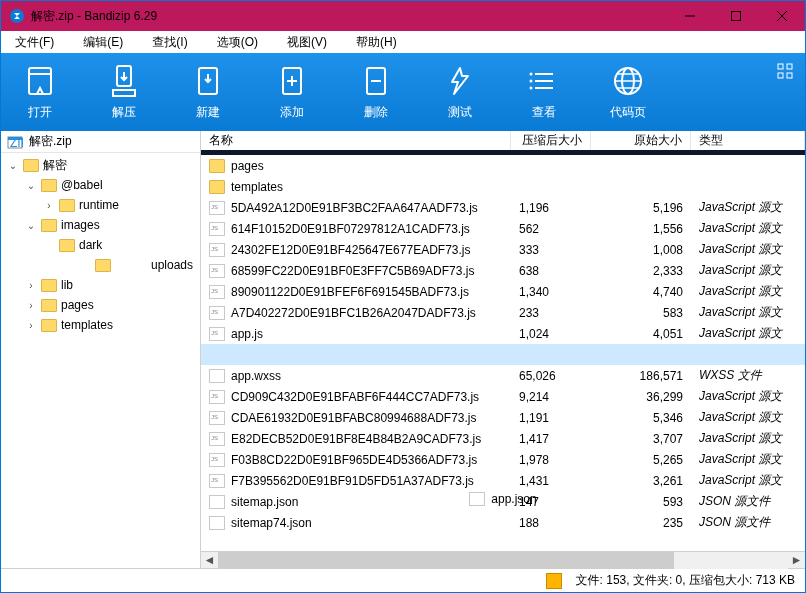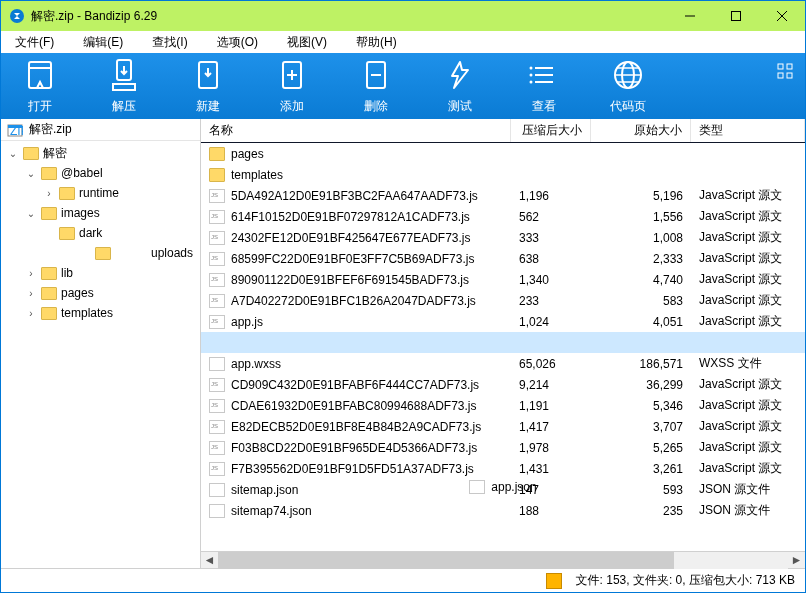--- a/index.html
+++ b/index.html
@@ -1,50 +1,50 @@
 <!DOCTYPE html>
 <html><head>
 <meta charset="utf-8">
 <style>
 * { box-sizing: border-box; margin: 0; padding: 0; font-family: "Microsoft YaHei", "Segoe UI", sans-serif; font-size: 12px; }
 body { width: 806px; height: 593px; border: 1px solid #0078d7; background: #fff; display: flex; flex-direction: column; overflow: hidden; }
-.titlebar { height: 30px; display: flex; align-items: center; padding-left: 8px; background: #bef264; }
+.titlebar { height: 30px; display: flex; align-items: center; padding-left: 8px; background: #be185d; }
 .titlebar .app-icon { width: 16px; height: 16px; margin-right: 6px; }
 .titlebar .title { flex: 0 0 auto; }
 .titlebar .spacer { flex: 1; }
 .winbtn { width: 46px; height: 30px; display: flex; align-items: center; justify-content: center; }
 .menubar { height: 22px; display: flex; align-items: center; padding-left: 6px; gap: 13px; background: #fff; }
 .menubar span { padding: 2px 8px; }
-.toolbar { height: 66px; background: linear-gradient(#1e91ea,#0a7bd4); display: flex; align-items: center; padding: 0 12px; gap: 30px; position: relative; }
+.toolbar { height: 78px; background: linear-gradient(#1e91ea,#0a7bd4); display: flex; align-items: center; padding: 0 12px; gap: 30px; position: relative; }
 .tbtn { display: flex; flex-direction: column; align-items: center; gap: 6px; color: #fff; width: 54px; }
 .tbtn .ticon { width: 34px; height: 34px; display: flex; align-items: center; justify-content: center; }
 .tbtn .tlabel { font-size: 12px; }
 .tool-extra { position: absolute; right: 12px; top: 10px; color: #fff; }
 .body { flex: 1; display: flex; min-height: 0; }
 .sidebar { width: 200px; border-right: 1px solid #d0d0d0; display: flex; flex-direction: column; }
 .archive-head { height: 22px; display: flex; align-items: center; gap: 6px; padding-left: 6px; background: #fff; border-bottom: 1px solid #e5e5e5; }
 .tree { flex: 1; overflow: auto; padding-top: 2px; }
 .tnode { height: 20px; display: flex; align-items: center; gap: 4px; padding-left: 6px; white-space: nowrap; }
 .tnode .exp { width: 12px; height: 12px; display: flex; align-items: center; justify-content: center; color: #555; font-size: 10px; }
 .tnode .fld { width: 16px; height: 13px; background: #ffd968; border: 1px solid #d9b54a; border-radius: 1px; flex-shrink: 0; }
 .filelist { flex: 1; display: flex; flex-direction: column; min-width: 0; }
-.cols { height: 24px; display: flex; align-items: center; border-bottom: 1px solid #0f172a; background: #fff; }
+.cols { height: 24px; display: flex; align-items: center; border-bottom: 5px solid #0f172a; background: #fff; }
 .col { padding: 0 8px; border-right: 1px solid #e5e5e5; height: 100%; display: flex; align-items: center; overflow: hidden; }
 .col.name { flex: 0 0 310px; }
 .col.comp { flex: 0 0 80px; justify-content: flex-end; }
 .col.orig { flex: 0 0 100px; justify-content: flex-end; }
 .col.type { flex: 1; }
 .rows { flex: 1; overflow: auto; }
 .row { height: 21px; display: flex; align-items: center; }
 .row.sel { background: #cde8ff; flex-direction: column; }
 .cell { padding: 0 8px; overflow: hidden; white-space: nowrap; }
 .cell.name { flex: 0 0 310px; display: flex; align-items: center; gap: 6px; }
 .cell.comp { flex: 0 0 80px; text-align: left; }
 .cell.orig { flex: 0 0 100px; text-align: right; }
-.cell.type { flex: 1; }
+.cell.type { flex: 1; font-style: italic; }
 .ficon { width: 16px; height: 14px; flex-shrink: 0; }
 .ficon.folder { background: #ffd968; border: 1px solid #d9b54a; border-radius: 1px; }
 .ficon.js { background: #fff; border: 1px solid #c8c8c8; position: relative; }
 .ficon.js::after { content: "JS"; position: absolute; font-size: 6px; color: #888; left: 1px; top: 2px; }
 .ficon.json { background: #fff; border: 1px solid #c8c8c8; }
 .ficon.file { background: #fff; border: 1px solid #c8c8c8; }
 .hscroll { height: 17px; background: #f0f0f0; border-top: 1px solid #d0d0d0; display: flex; align-items: center; }
 .hscroll .arrow { width: 17px; height: 17px; display: flex; align-items: center; justify-content: center; color: #555; background:#f0f0f0; }
 .hscroll .track { flex:1; height:17px; background:#f0f0f0; position:relative; }
 .hscroll .thumb { position:absolute; left:0; top:0; height:17px; width:80%; background:#cdcdcd; }

